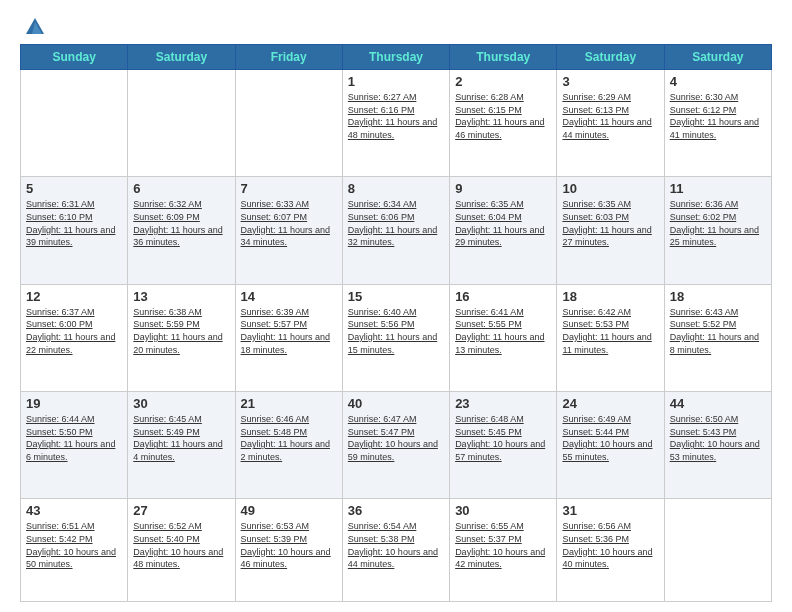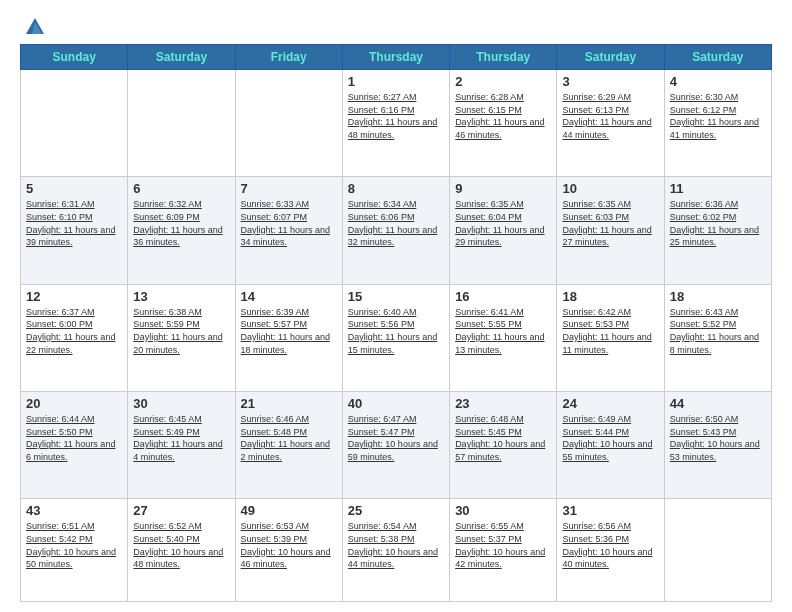--- a/index.html
+++ b/index.html
@@ -210,21 +210,21 @@
             <span class="day-number">18</span>
             <div class="day-info">Sunrise: 6:42 AM<br>Sunset: 5:53 PM<br>Daylight: 11 hours and 11 minutes.</div>
           </td>
           <td>
             <span class="day-number">18</span>
             <div class="day-info">Sunrise: 6:43 AM<br>Sunset: 5:52 PM<br>Daylight: 11 hours and 8 minutes.</div>
           </td>
         </tr>
         <tr class="row-alt">
           <td>
-            <span class="day-number">20</span>
+            <span class="day-number">19</span>
             <div class="day-info">Sunrise: 6:44 AM<br>Sunset: 5:50 PM<br>Daylight: 11 hours and 6 minutes.</div>
           </td>
           <td>
             <span class="day-number">30</span>
             <div class="day-info">Sunrise: 6:45 AM<br>Sunset: 5:49 PM<br>Daylight: 11 hours and 4 minutes.</div>
           </td>
           <td>
             <span class="day-number">21</span>
             <div class="day-info">Sunrise: 6:46 AM<br>Sunset: 5:48 PM<br>Daylight: 11 hours and 2 minutes.</div>
           </td>
@@ -252,21 +252,21 @@
           </td>
           <td>
             <span class="day-number">27</span>
             <div class="day-info">Sunrise: 6:52 AM<br>Sunset: 5:40 PM<br>Daylight: 10 hours and 48 minutes.</div>
           </td>
           <td>
             <span class="day-number">49</span>
             <div class="day-info">Sunrise: 6:53 AM<br>Sunset: 5:39 PM<br>Daylight: 10 hours and 46 minutes.</div>
           </td>
           <td>
-            <span class="day-number">25</span>
+            <span class="day-number">36</span>
             <div class="day-info">Sunrise: 6:54 AM<br>Sunset: 5:38 PM<br>Daylight: 10 hours and 44 minutes.</div>
           </td>
           <td>
             <span class="day-number">30</span>
             <div class="day-info">Sunrise: 6:55 AM<br>Sunset: 5:37 PM<br>Daylight: 10 hours and 42 minutes.</div>
           </td>
           <td>
             <span class="day-number">31</span>
             <div class="day-info">Sunrise: 6:56 AM<br>Sunset: 5:36 PM<br>Daylight: 10 hours and 40 minutes.</div>
           </td>

